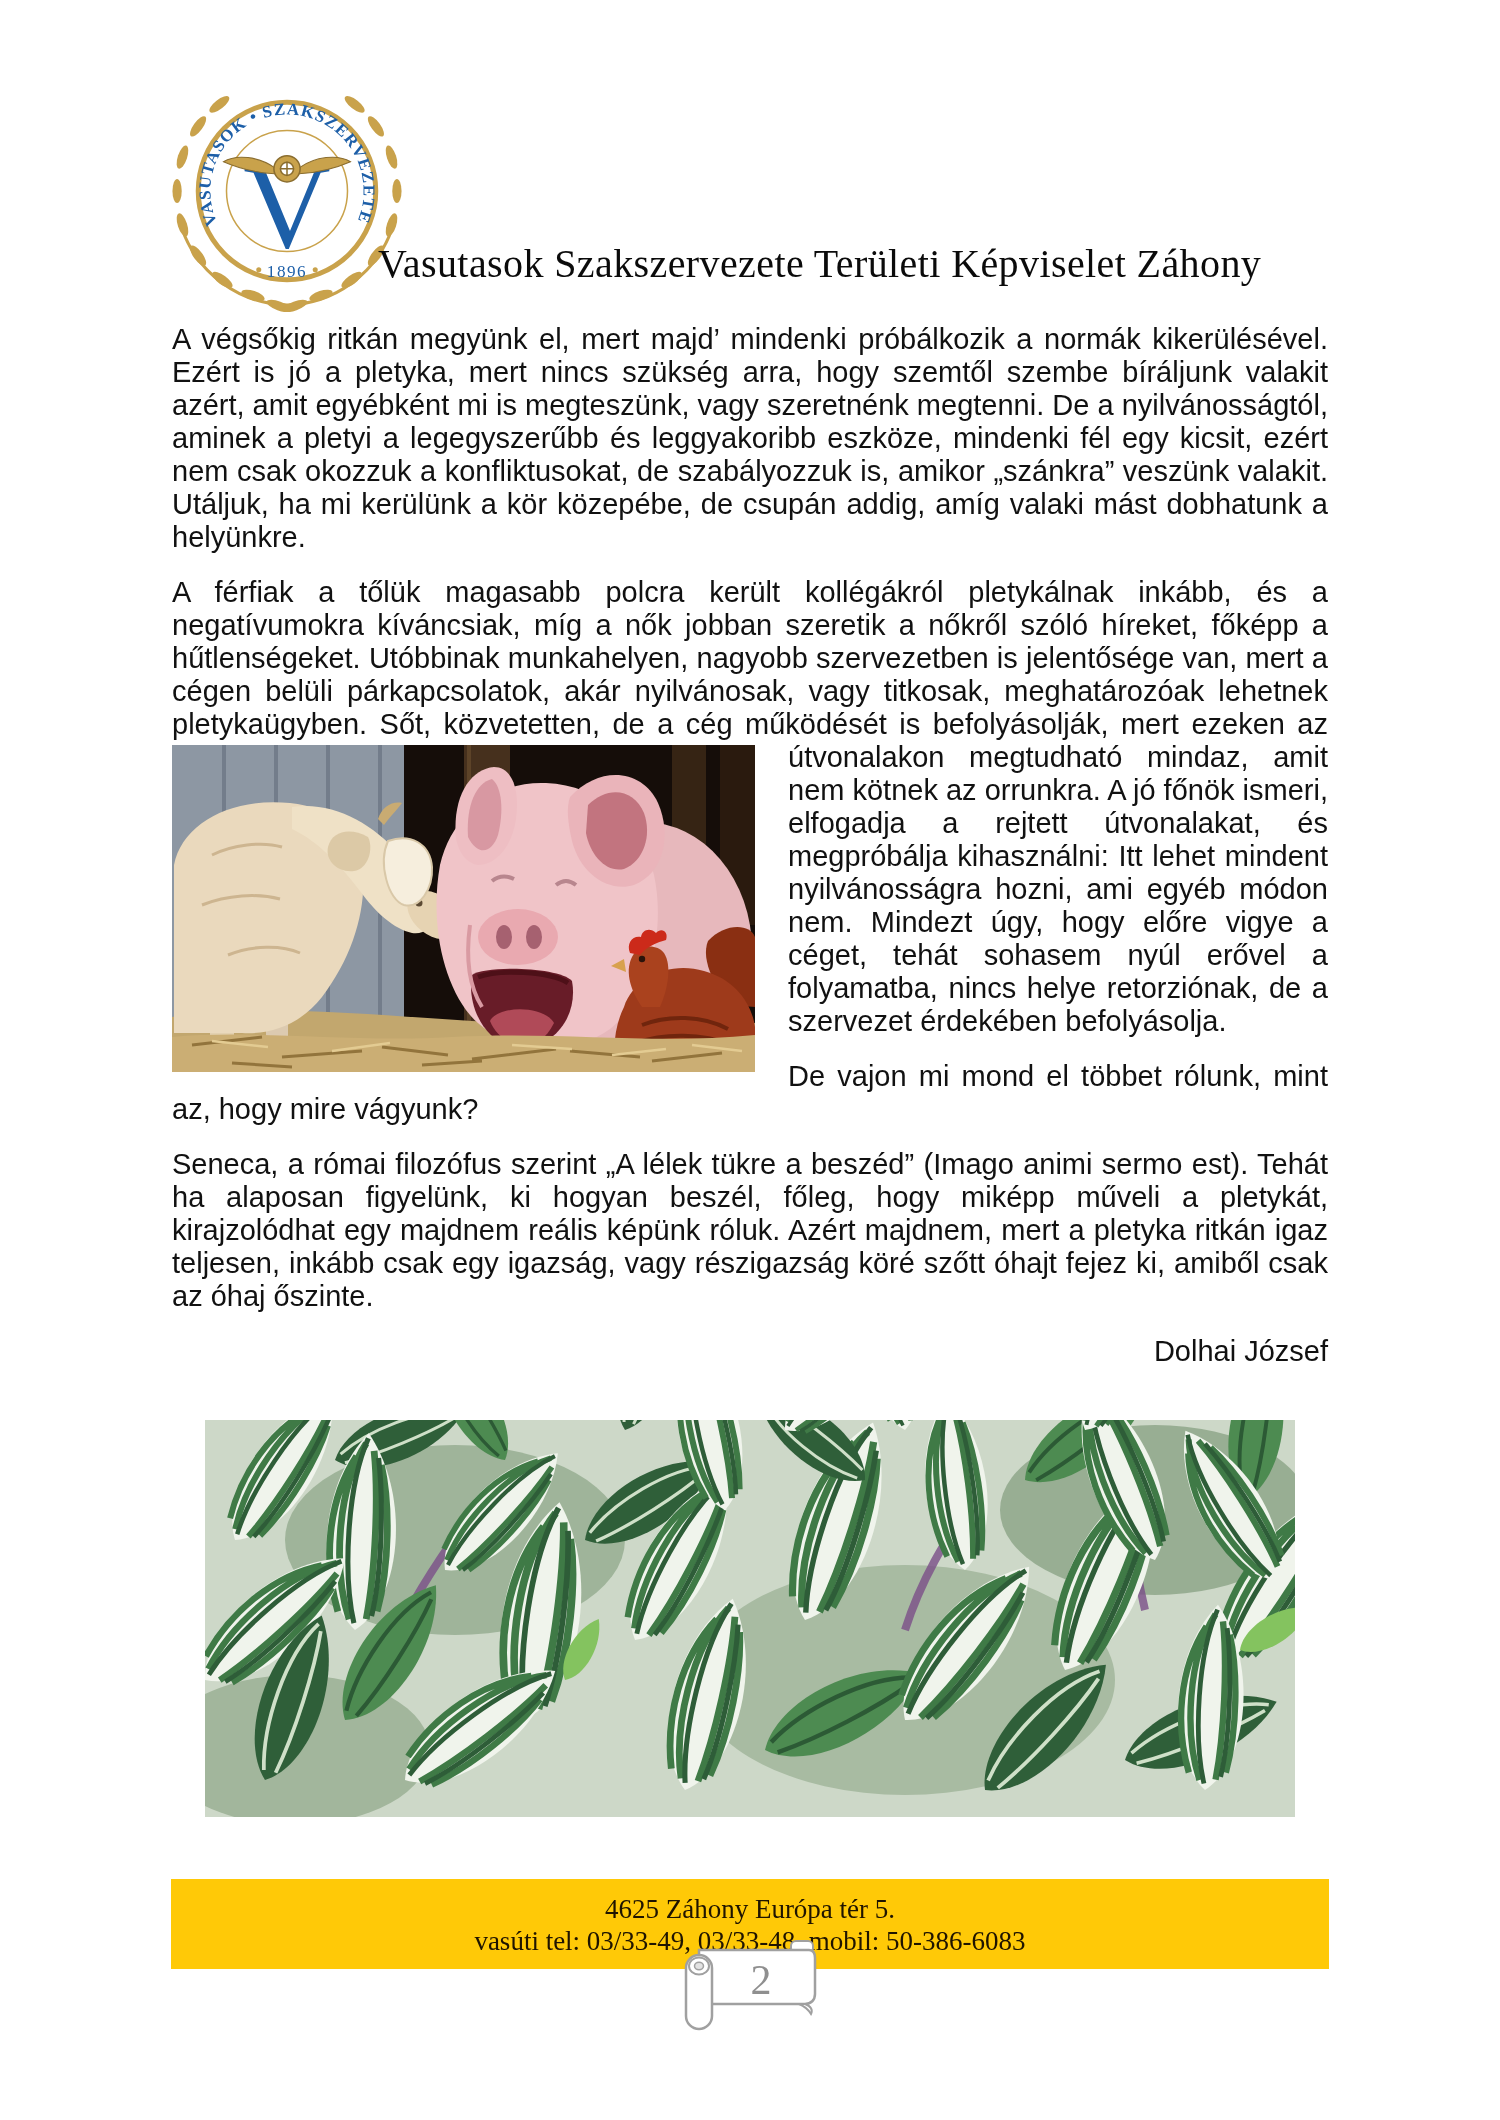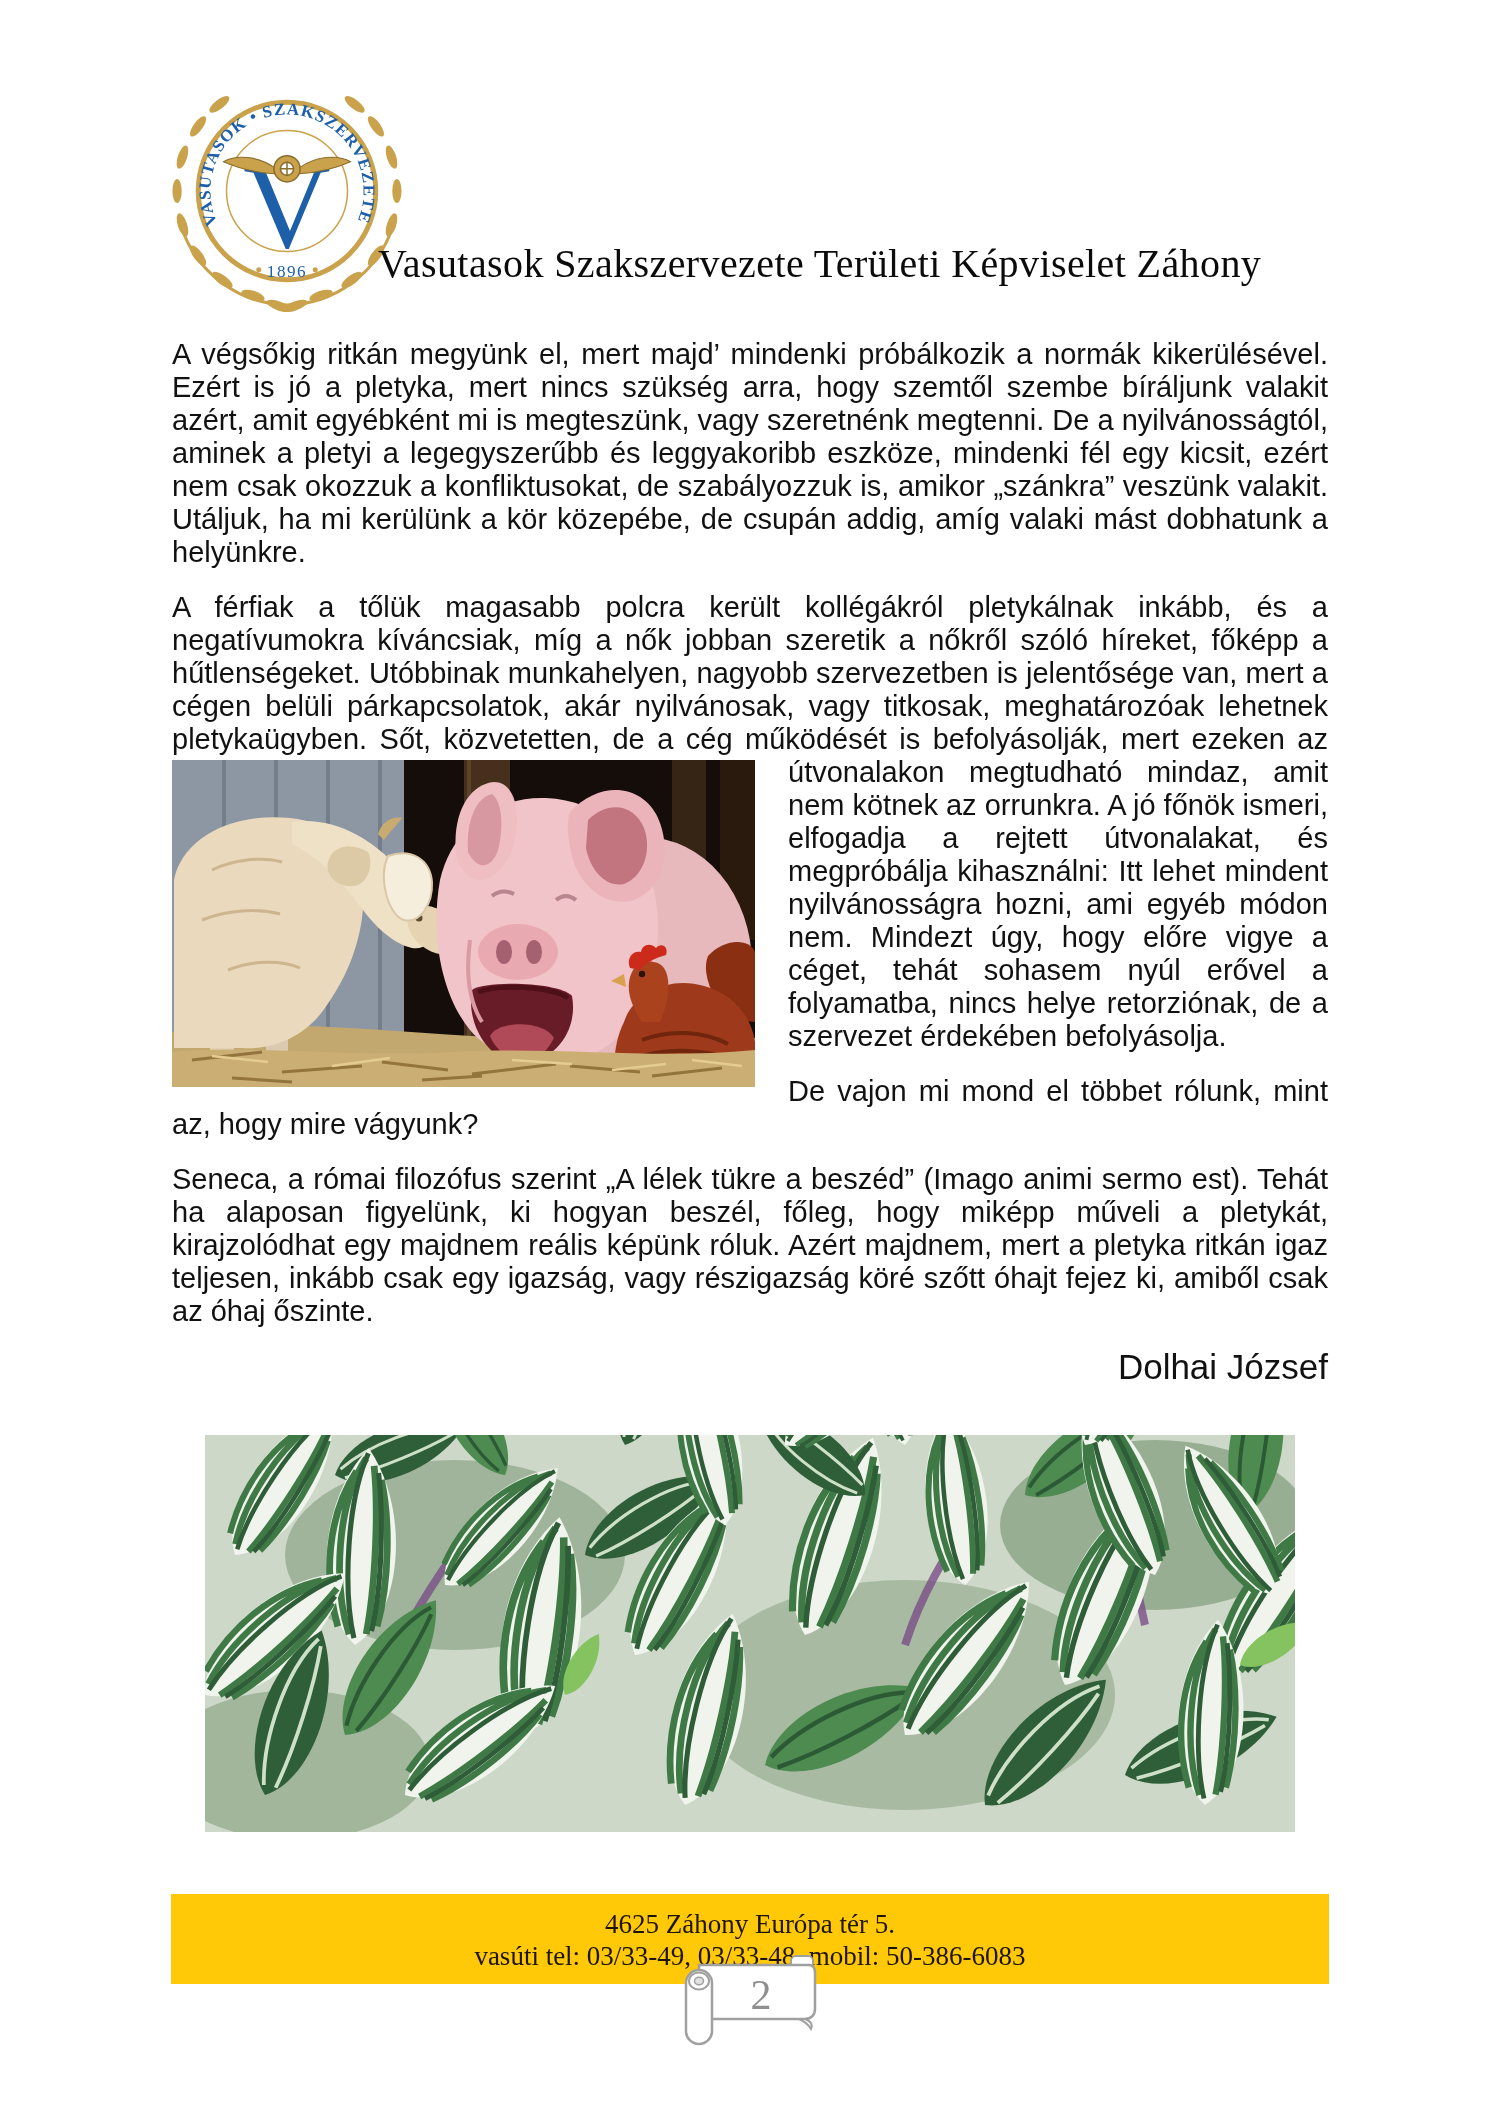--- a/index.html
+++ b/index.html
@@ -11,25 +11,25 @@
   .header { position:relative; height:322px; }
   .logo { position:absolute; left:166px; top:70px; width:242px; height:242px; }
   .title {
     position:absolute; left:378px; top:240px; margin:0;
     font-family:"Liberation Serif", serif; font-weight:400;
     font-size:40px; color:#0b0b0b; white-space:nowrap; letter-spacing:0.4px;text-align:right;
   }
   
   .content { padding:0 172px; }
   .par { margin:0 0 22px 0; font-size:29px; line-height:33px; text-align:justify; }
-  .par.first { margin-top:16px; }
+  .par.first { margin-top:1px; }
   .farm-photo { float:left; width:583px; height:327px; margin:4px 33px 8px 0; }
   .farm-photo svg { display:block; width:583px; height:327px; }
   .clearer { clear:left; }
-  .signature { text-align:right; margin:22px 0 0 0; font-size:35px; line-height:33px; }
+  .signature { text-align:right; margin:22px 0 0 0; font-size:29px; line-height:33px; }
   
   .plant { margin:52px auto 0 auto; width:1090px; height:397px; }
   .plant svg { display:block; width:1090px; height:397px; }
   
   .footer-bar {
     width:1158px; margin:62px auto 0 auto; background:#FFC907;
     text-align:center; padding:14px 0 12px 0;
     font-family:"Liberation Serif", serif; font-size:27px; line-height:32px; color:#1f1400;
   }
   .email-link { color:#1a1ab8; text-decoration:underline; cursor:pointer; }

